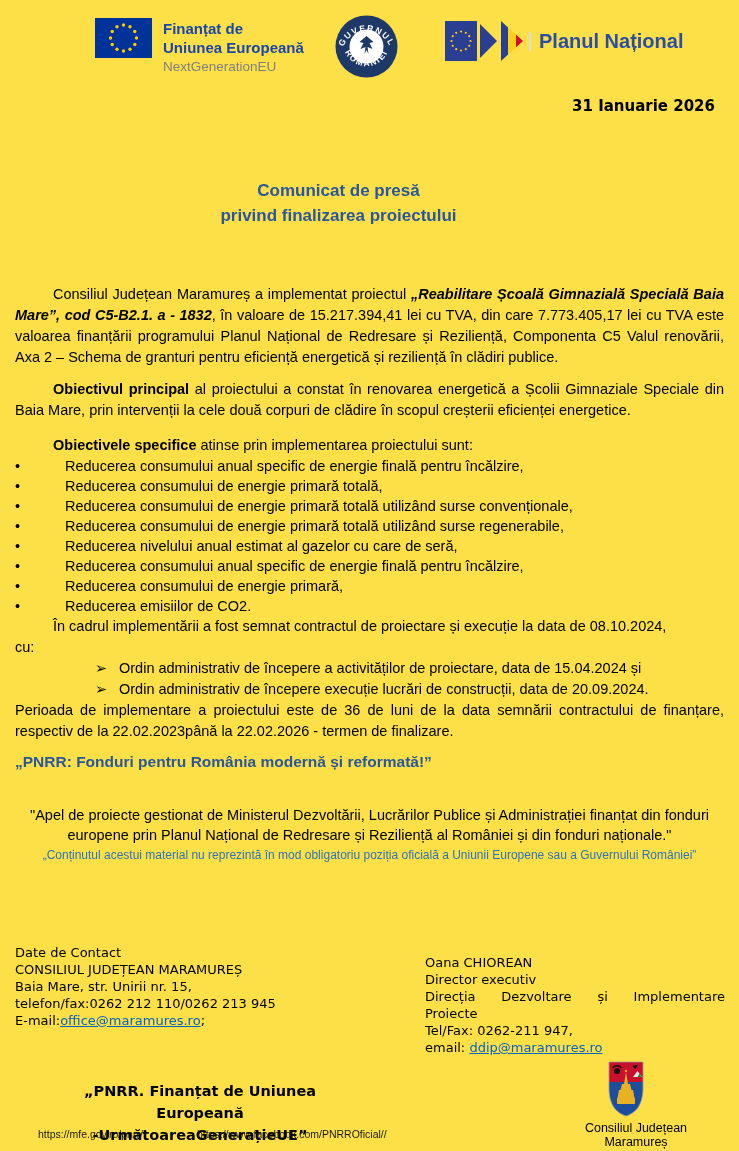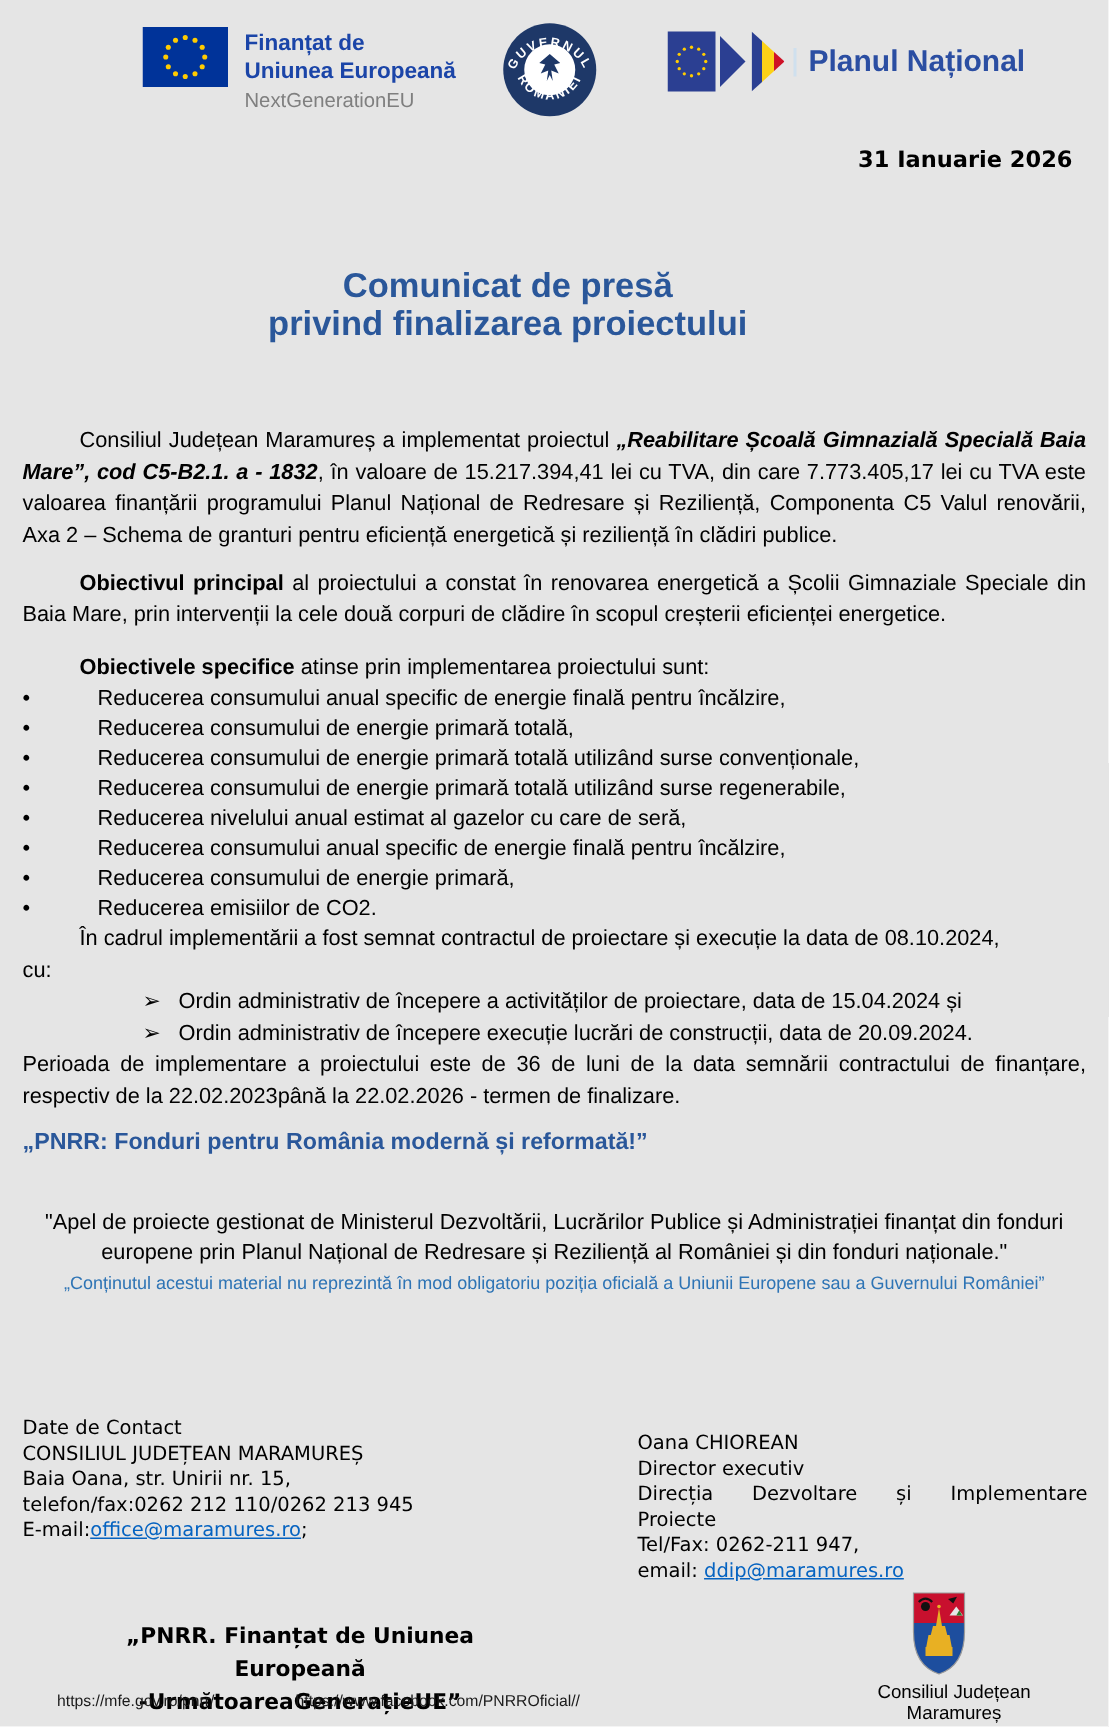--- a/index.html
+++ b/index.html
@@ -1,34 +1,34 @@
 <!DOCTYPE html>
 <html lang="ro"><head>
 <meta charset="utf-8">
 <style>
   html,body{margin:0;padding:0;background:#fff;}
-  .page{position:relative;width:739px;height:1151px;background:#e5e5e5;overflow:hidden;
+  .page{position:relative;width:739px;height:1151px;background:#fde047;overflow:hidden;
         font-family:"Liberation Sans",sans-serif;color:#000;}
 
   
   .eu-logo{position:absolute;left:95px;top:18px;display:flex;}
   .eu-text{margin-left:11px;padding-top:1px;}
   .eu-text .l1,.eu-text .l2{font-weight:bold;color:#1B45A8;font-size:15px;line-height:19px;}
   .eu-text .l3{color:#7F7F7F;font-size:13.5px;line-height:19px;}
   .gov-seal{position:absolute;left:335px;top:15px;}
   .pnrr-logo{position:absolute;left:445px;top:20px;display:flex;align-items:center;}
   .pnrr-text{margin-left:6px;border-left:2px solid #CFE0EE;padding-left:8px;
              font-weight:bold;color:#2B4EA2;font-size:20px;line-height:19px;}
 
   .doc-date{position:absolute;right:24px;top:97px;font-family:"DejaVu Sans",sans-serif;
             font-weight:bold;font-size:15px;}
 
   
   .title{position:absolute;left:0;top:178px;width:677px;text-align:center;
-         color:#2A579A;font-weight:bold;font-size:23px;line-height:25px;}
+         color:#2A579A;font-weight:bold;font-size:17px;line-height:25px;}
 
   
   .body-text{position:absolute;left:15px;top:284px;width:709px;
              font-size:14.5px;line-height:21px;text-align:justify;}
   .body-text p{margin:0;}
   .indent{text-indent:38px;}
   .p2{margin-top:11px !important;}
   .p3{margin-top:14px !important;}
   .bi{font-weight:bold;font-style:italic;}
   .b{font-weight:bold;}
@@ -205,21 +205,21 @@
     <p class="slogan">„PNRR: Fonduri pentru România modernă și reformată!”</p>
 
     <p class="quote">"Apel de proiecte gestionat de Ministerul Dezvoltării, Lucrărilor Publice și Administrației finanțat din fonduri europene prin Planul Național de Redresare și Reziliență al României și din fonduri naționale."</p>
 
     <p class="disclaimer">„Conținutul acestui material nu reprezintă în mod obligatoriu poziția oficială a Uniunii Europene sau a Guvernului României”</p>
   </div>
 
   <div class="contact-left">
     <div>Date de Contact</div>
     <div>CONSILIUL JUDEȚEAN MARAMUREȘ</div>
-    <div>Baia Oana, str. Unirii nr. 15,</div>
+    <div>Baia Mare, str. Unirii nr. 15,</div>
     <div>telefon/fax:0262 212 110/0262 213 945</div>
     <div><span>E-mail:</span><a class="link">office@maramures.ro</a><span>;</span></div>
   </div>
 
   <div class="contact-right">
     <div>Oana CHIOREAN</div>
     <div>Director executiv</div>
     <div class="jfull">Direcția Dezvoltare și Implementare</div>
     <div>Proiecte</div>
     <div>Tel/Fax: 0262-211 947,</div>

